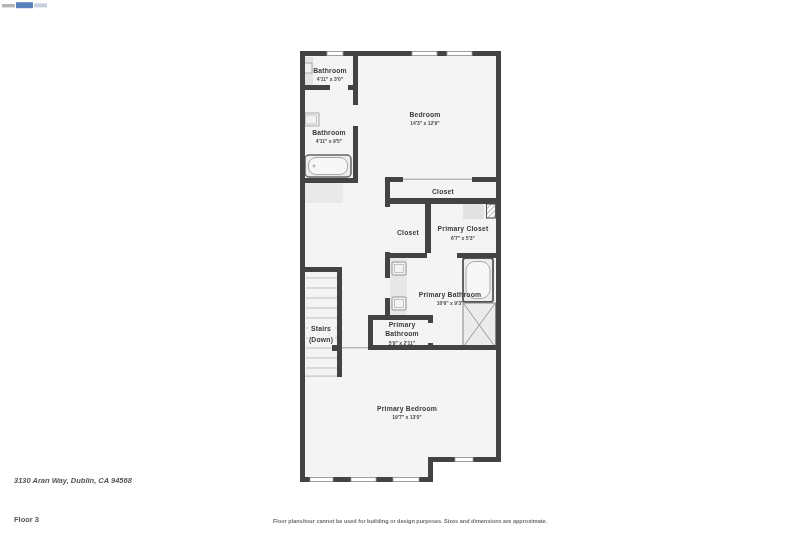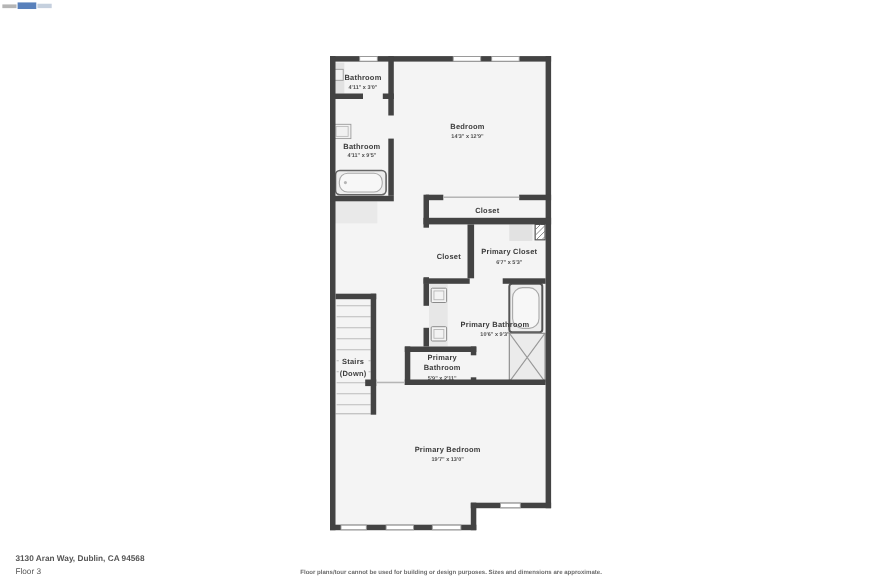--- a/index.html
+++ b/index.html
@@ -1,21 +1,21 @@
 <!DOCTYPE html>
 <html><head>
 <meta charset="utf-8">
 <style>
   html,body{margin:0;padding:0;background:#fff;}
   .page{position:relative;width:800px;height:533px;background:#ffffff;overflow:hidden;
         font-family:"Liberation Sans",sans-serif;}
   .logo{position:absolute;left:2px;top:1px;width:46px;height:9px;filter:blur(.4px);opacity:.85;}
   .plan{position:absolute;left:295px;top:45px;width:215px;height:445px;}
-  .address{position:absolute;left:14px;top:503px;font-size:7.5px;font-weight:bold;color:#555;}
-  .floor{position:absolute;left:14px;top:515px;font-size:7.5px;font-weight:normal;color:#555;}
+  .address{position:absolute;left:14px;top:476px;font-size:7.5px;font-weight:bold;color:#555;font-style:italic;}
+  .floor{position:absolute;left:14px;top:515px;font-size:7.5px;font-weight:bold;color:#555;}
   .disclaimer{position:absolute;left:273px;top:518px;font-size:5.5px;font-weight:600;color:#6b6b6b;}
   svg text{fill:#3b3b3b;}
   .rname{font-size:6.8px;font-weight:bold;letter-spacing:.2px;}
   .rdims{font-size:5px;font-weight:600;fill:#4a4a4a;}
 </style>
 </head>
 <body>
 
 <div class="page">
 

